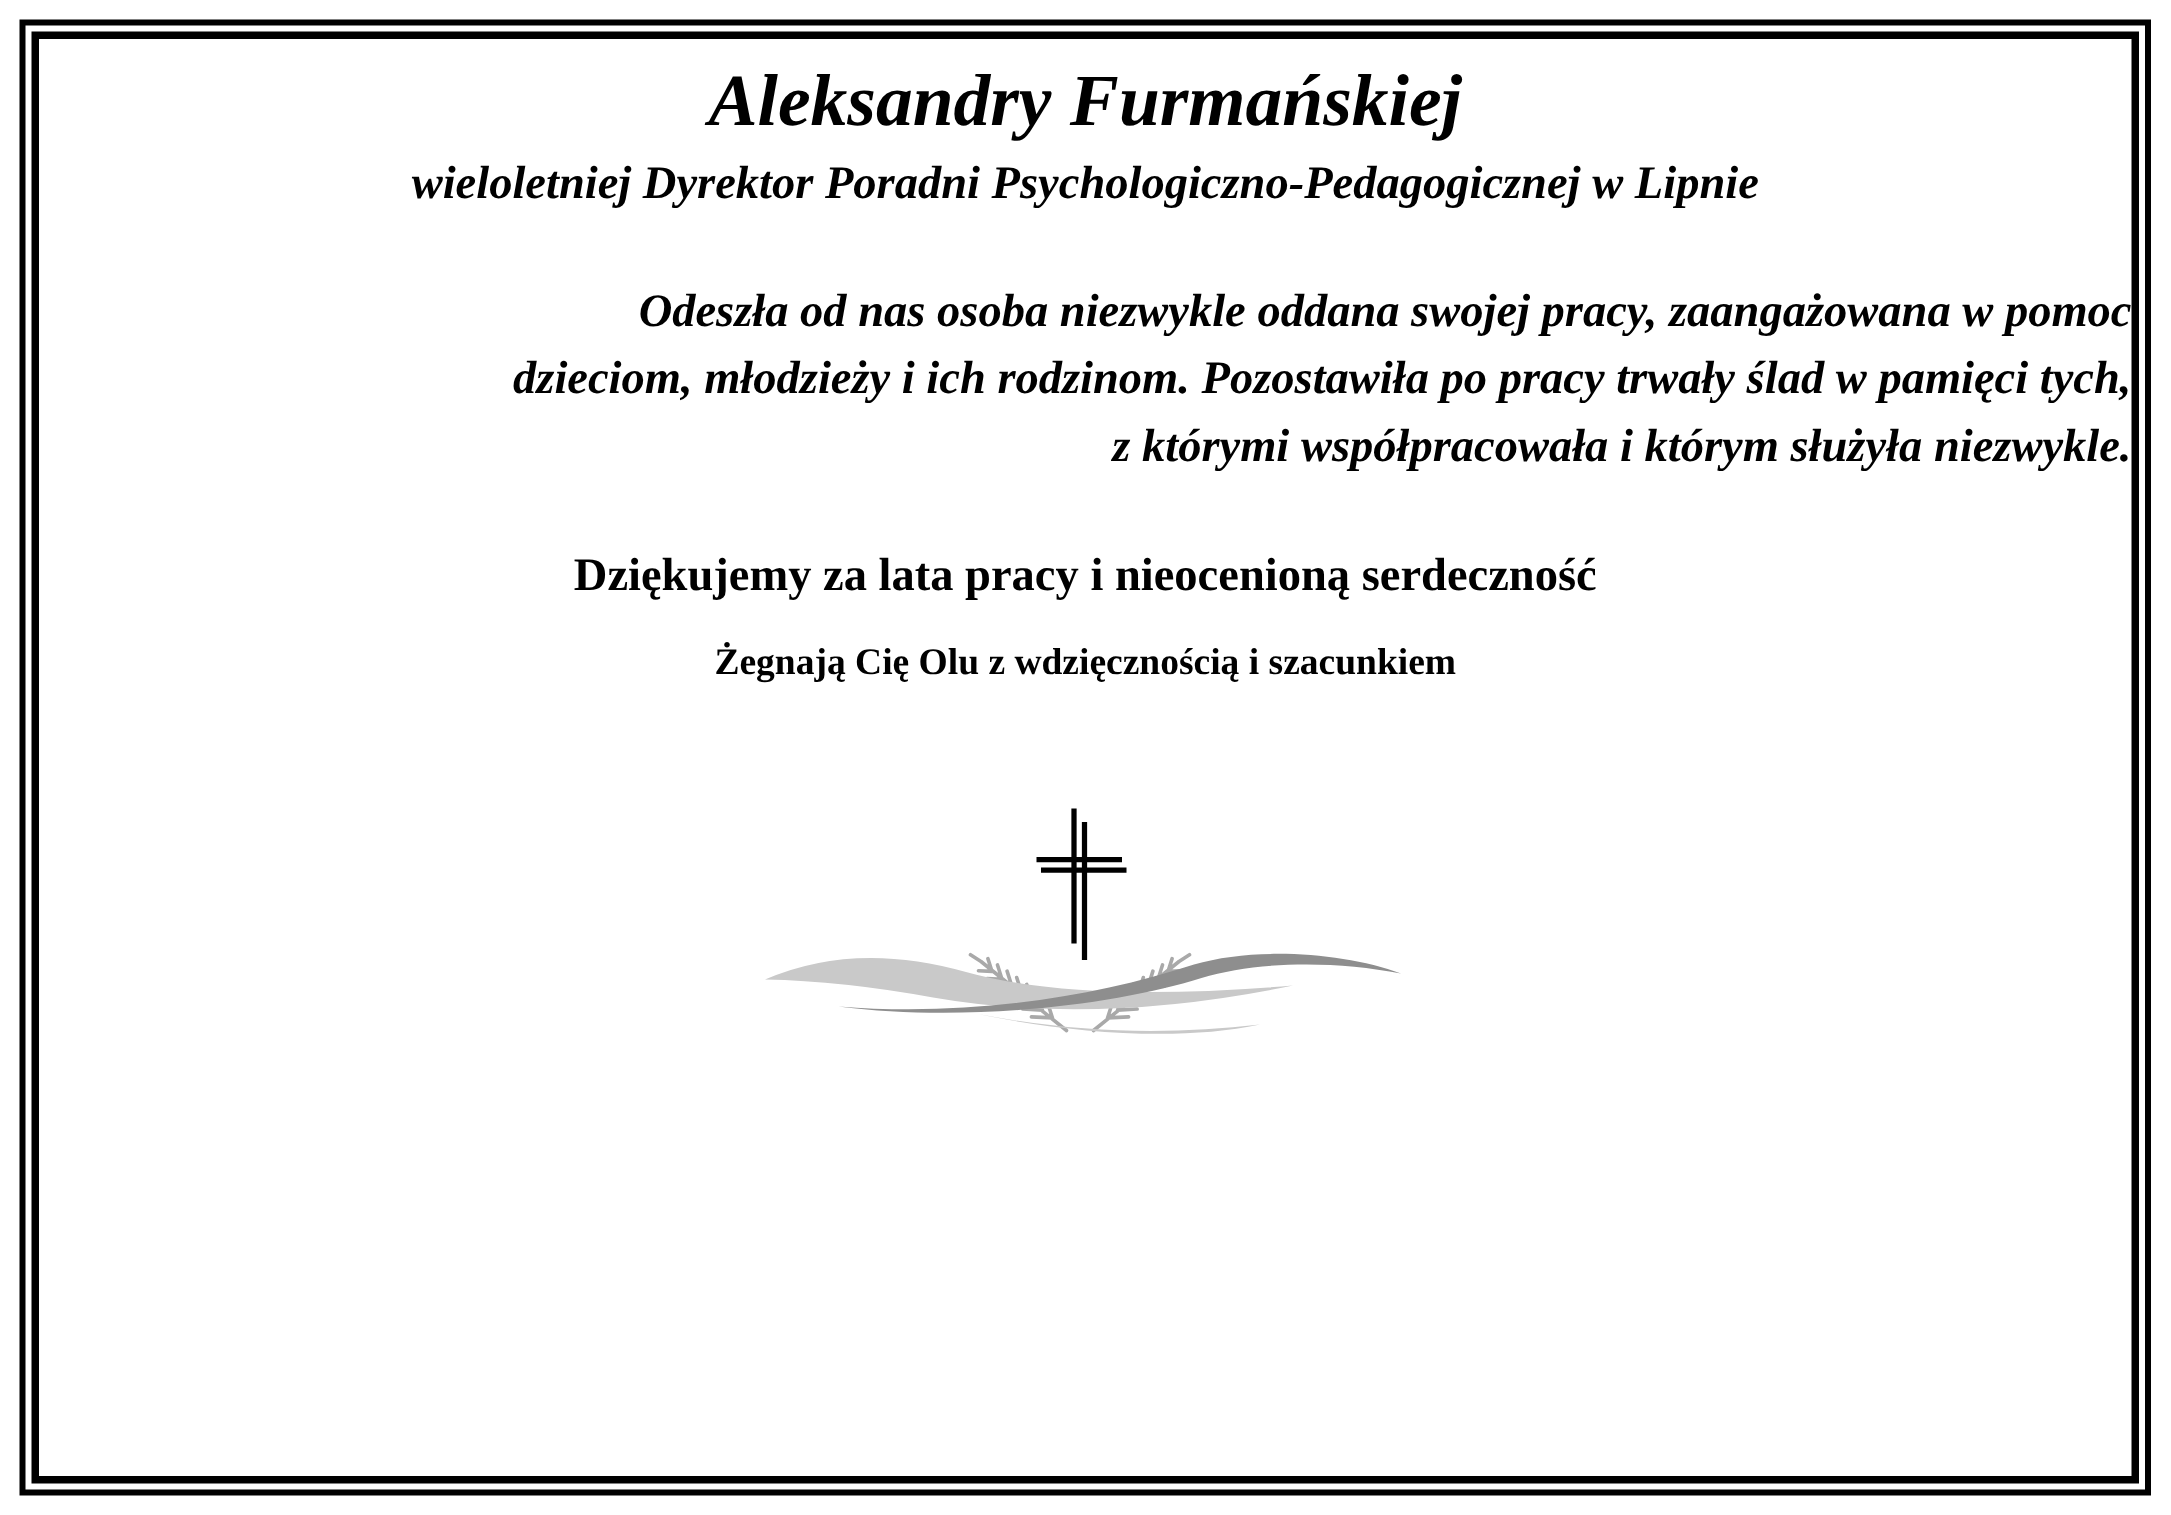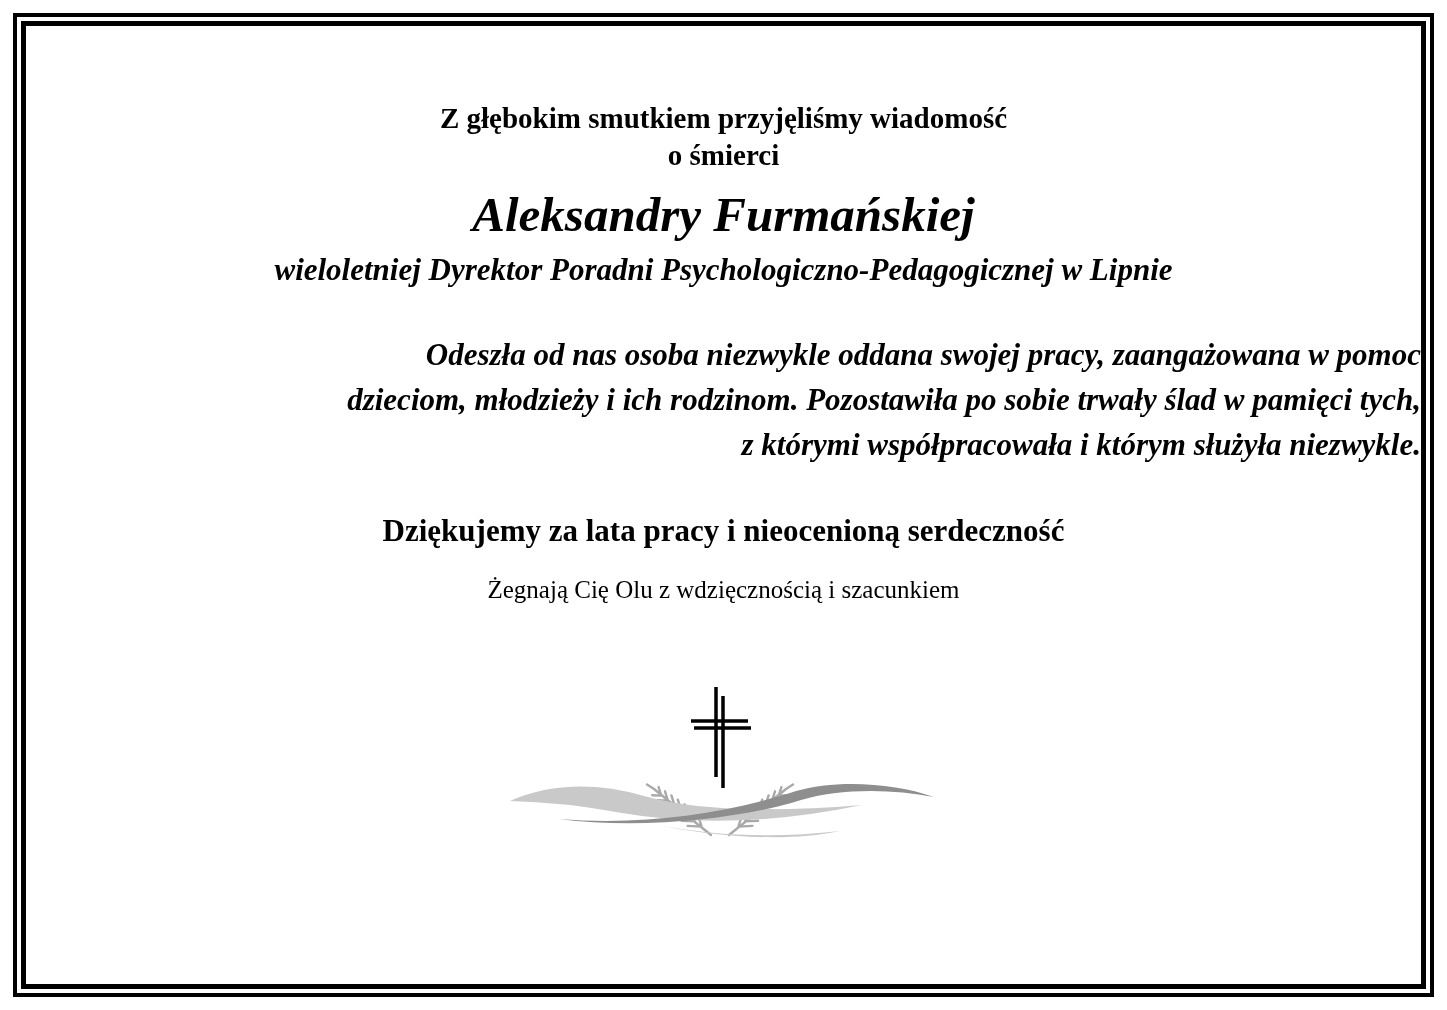--- a/index.html
+++ b/index.html
@@ -38,51 +38,47 @@
   .tribute {
     margin-top: 42px;
     font-size: 31px; font-weight: bold; font-style: italic; line-height: 45px; text-align: right;
   }
   .thanks {
     margin-top: 44px;
     font-size: 31px; font-weight: bold; line-height: 40px;
   }
   .farewell {
     margin-top: 22px;
-    font-size: 25px; font-weight: normal; line-height: 34px;
+    font-size: 25px; font-weight: bold; line-height: 34px;
   }
   .signature {
     margin-top: 30px;
     font-size: 25px; font-weight: bold; font-style: italic; line-height: 36px;
   }
   .ornament {
     margin-top: 78px;
     display: inline-block;
   }
 </style>
 </head>
 <body>
 
 <div class="frame-outer"></div>
 <div class="frame-inner"></div>
 
 <div class="content">
 
-  <div class="intro">
-    <div>Z głębokim smutkiem przyjęliśmy wiadomość</div>
-    <div>o śmierci</div>
-  </div>
 
   <div class="deceased-name">Aleksandry Furmańskiej</div>
 
   <div class="deceased-title">wieloletniej Dyrektor Poradni Psychologiczno-Pedagogicznej w Lipnie</div>
 
   <div class="tribute">
     <div>Odeszła od nas osoba niezwykle oddana swojej pracy, zaangażowana w pomoc</div>
-    <div>dzieciom, młodzieży i ich rodzinom. Pozostawiła po sobie trwały ślad w pamięci tych,</div>
+    <div>dzieciom, młodzieży i ich rodzinom. Pozostawiła po pracy trwały ślad w pamięci tych,</div>
     <div>z którymi współpracowała i którym służyła niezwykle.</div>
   </div>
 
   <div class="thanks">Dziękujemy za lata pracy i nieocenioną serdeczność</div>
 
   <div class="farewell">Żegnają Cię Olu z wdzięcznością i szacunkiem</div>
 
 
   <svg class="ornament" width="440" height="172" viewBox="0 0 440 172" aria-hidden="true">
 

